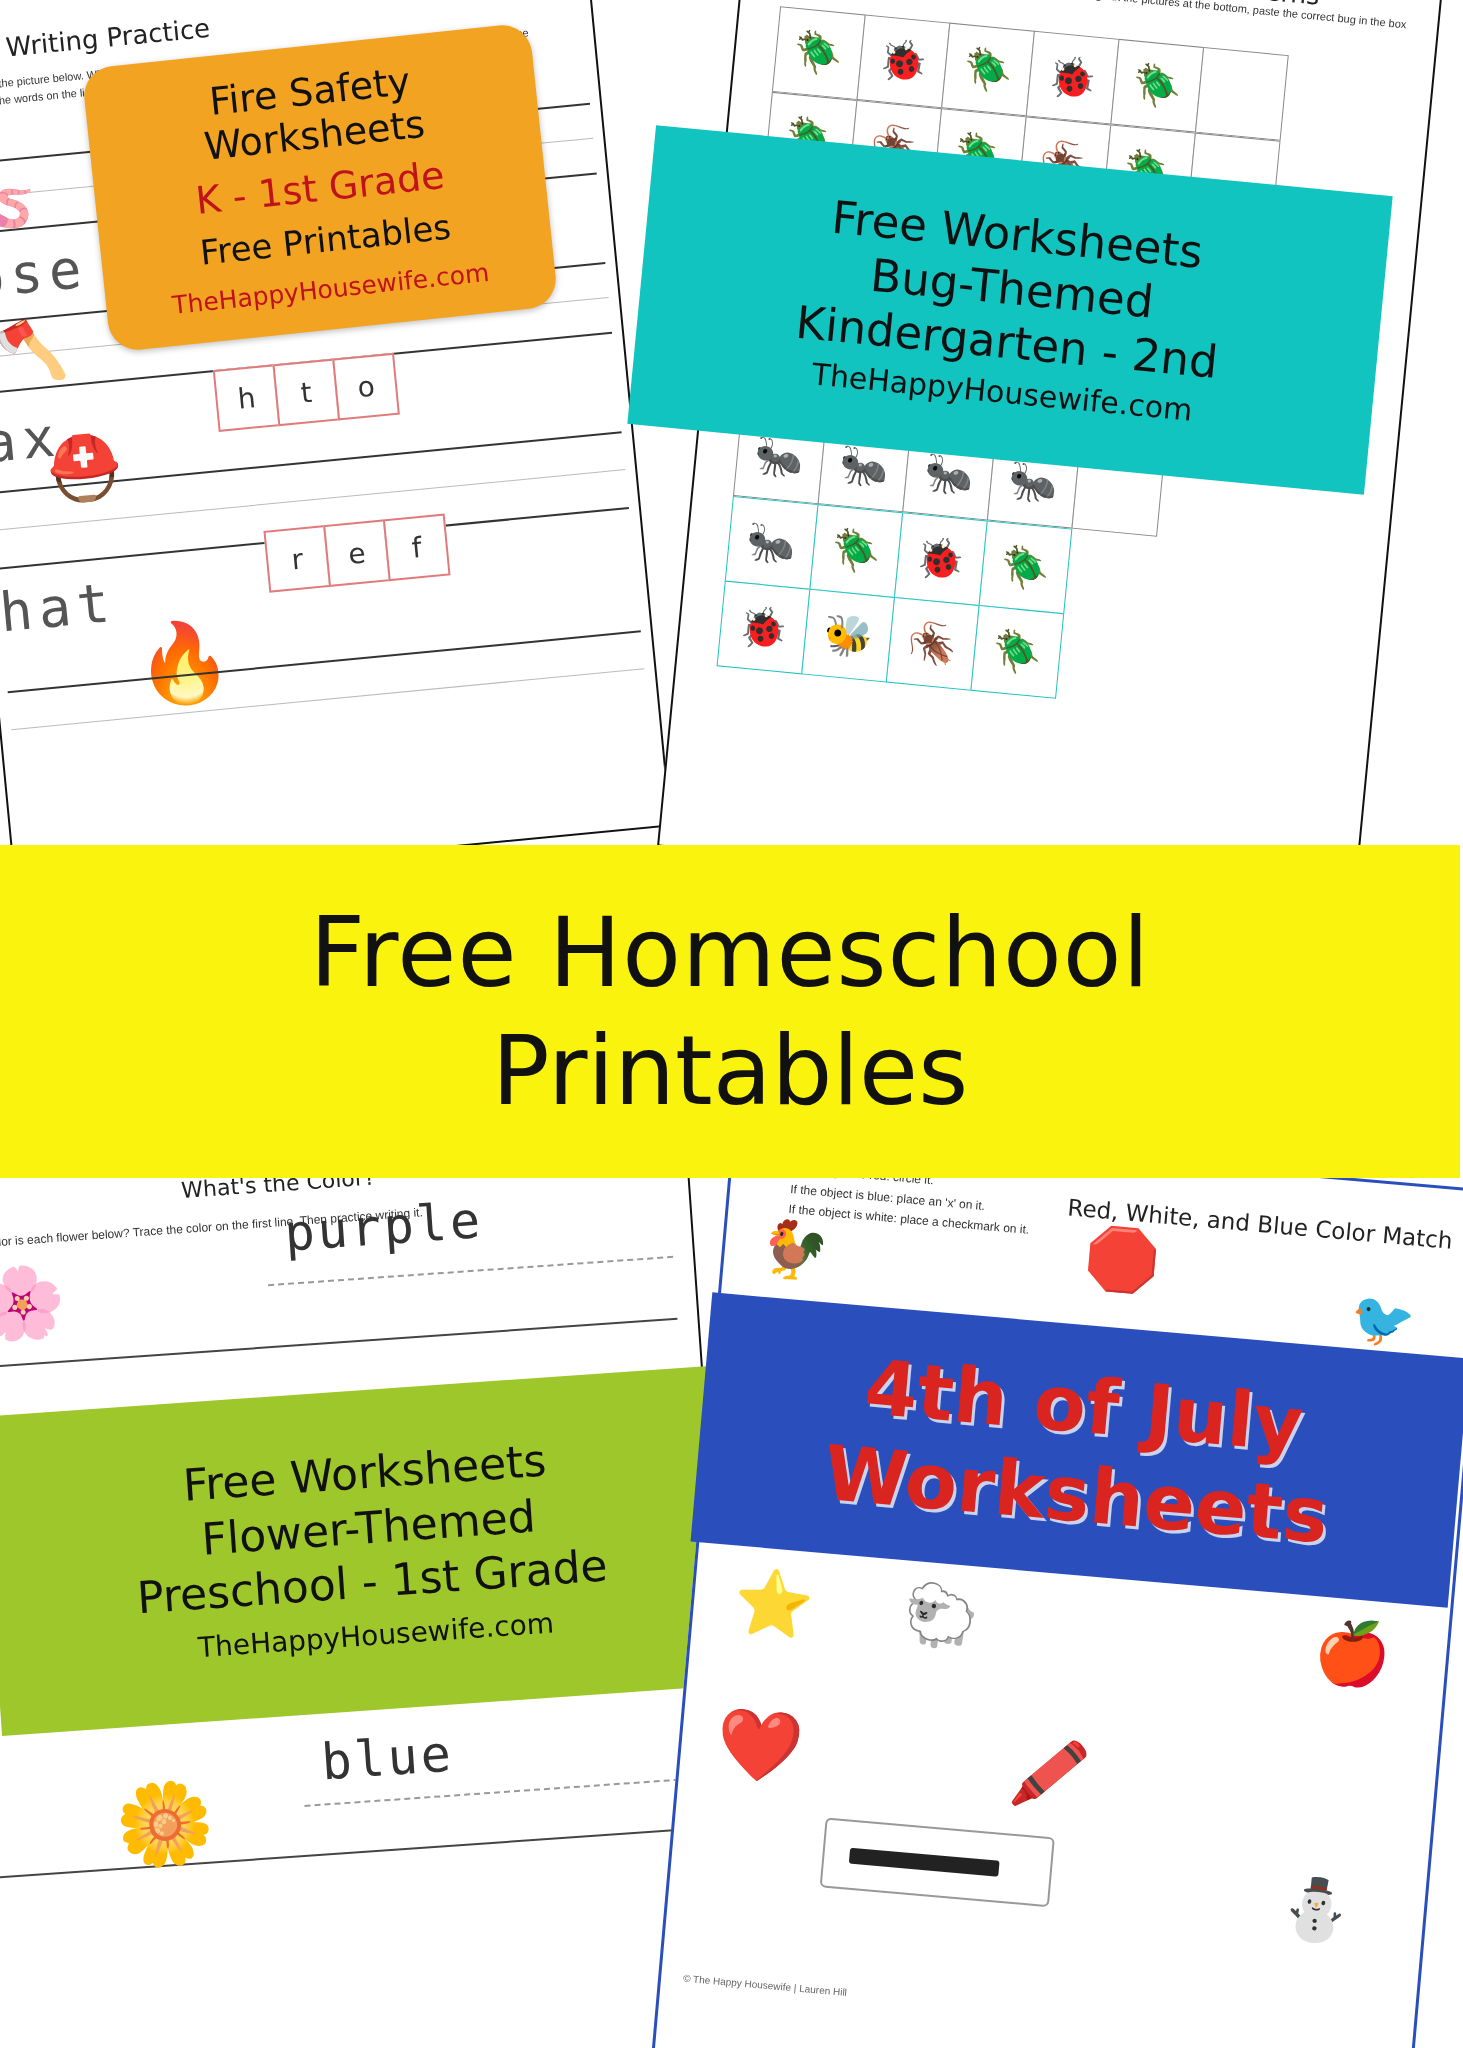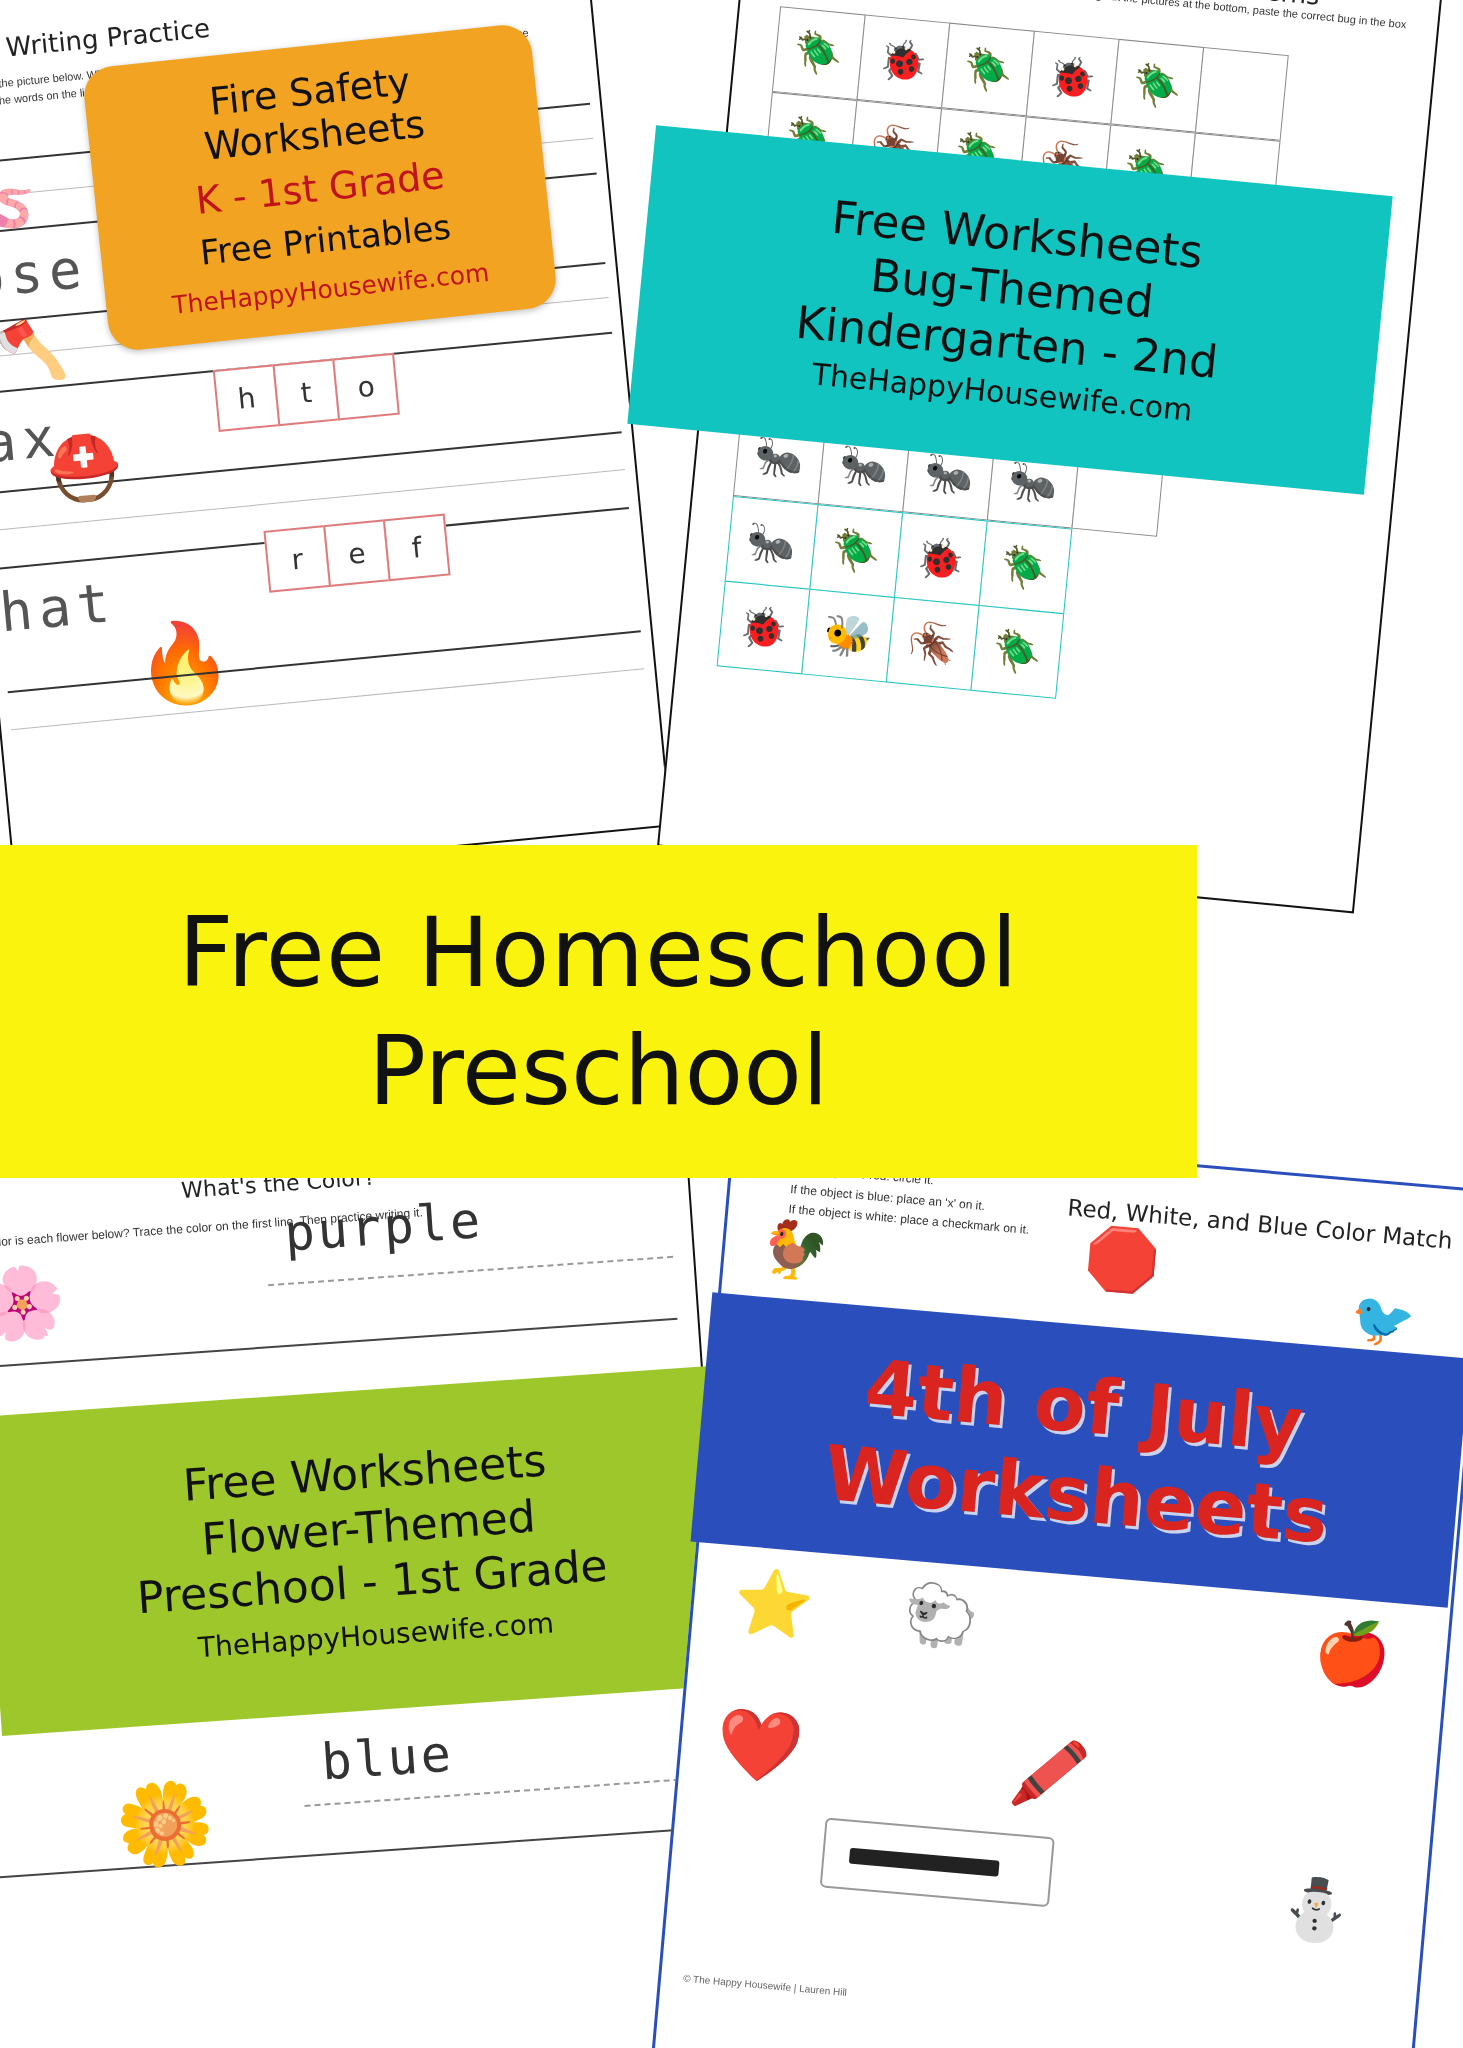--- a/index.html
+++ b/index.html
@@ -126,21 +126,21 @@
   }
   #card-bug .l { color:#111; font-family:"DejaVu Sans", sans-serif; }
   #card-bug .l1 { font-size: 45px; }
   #card-bug .l2 { font-size: 45px; margin-top:2px;}
   #card-bug .l3 { font-size: 45px; margin-top:2px;}
   #card-bug .l4 { font-size: 30px; margin-top:8px;}
 
   
   #banner {
     position:absolute; left:0; top: 845px;
-    width: 1197px; height: 333px;
+    width: 1460px; height: 333px;
     background: #faf30d;
     display:flex; flex-direction:column;
     align-items:center; justify-content:center;
     z-index: 40;
   }
   #banner .b1 {
     font-size: 96px; color:#111; letter-spacing: 1px;
     font-family: "DejaVu Sans", sans-serif;
   }
   #banner .b2 {
@@ -472,16 +472,16 @@
     </div>
   </div>
 
   <div class="label-card" id="card-july">
     <div class="l l1">4th of July</div>
     <div class="l l2">Worksheets</div>
   </div>
 
   <div id="banner">
     <div class="b1">Free Homeschool</div>
-    <div class="b2">Preschool</div>
+    <div class="b2">Printables</div>
   </div>
 
 </div>
 
 </body></html>

